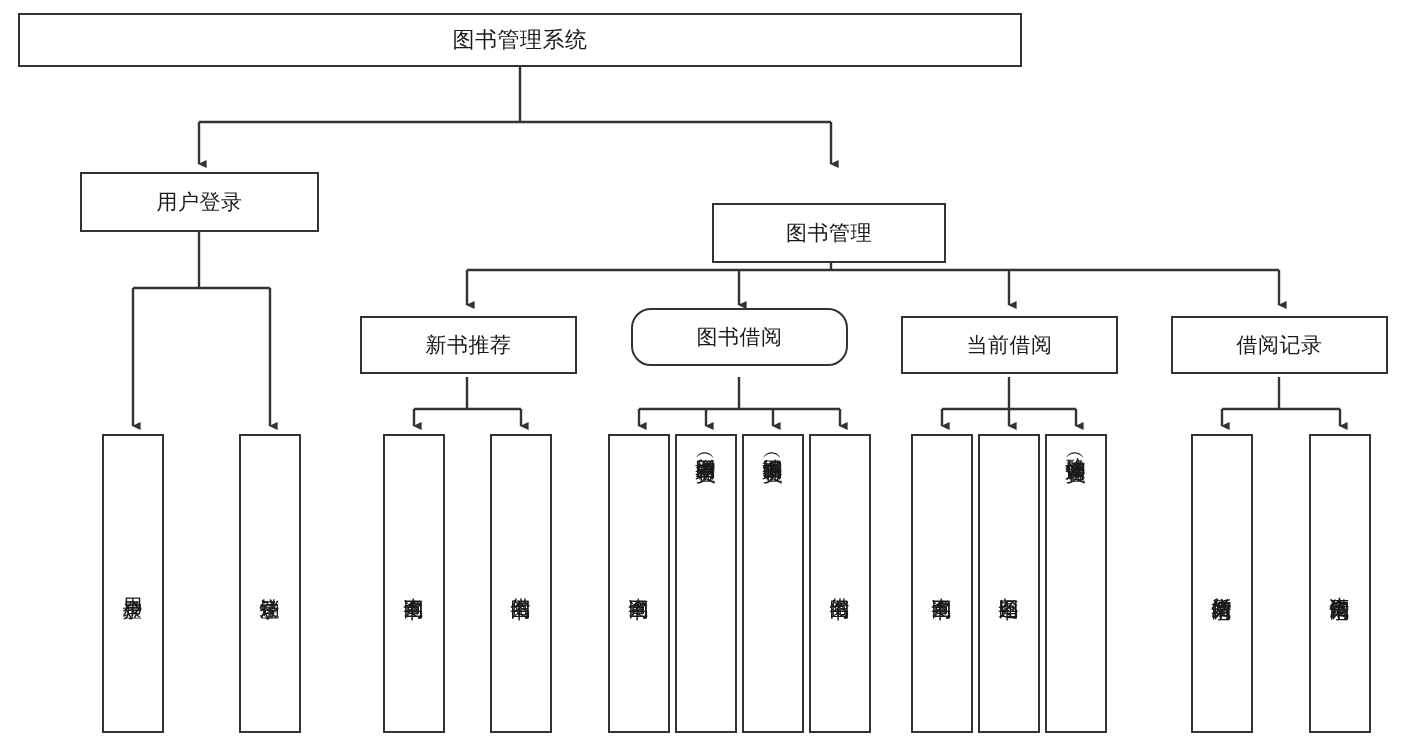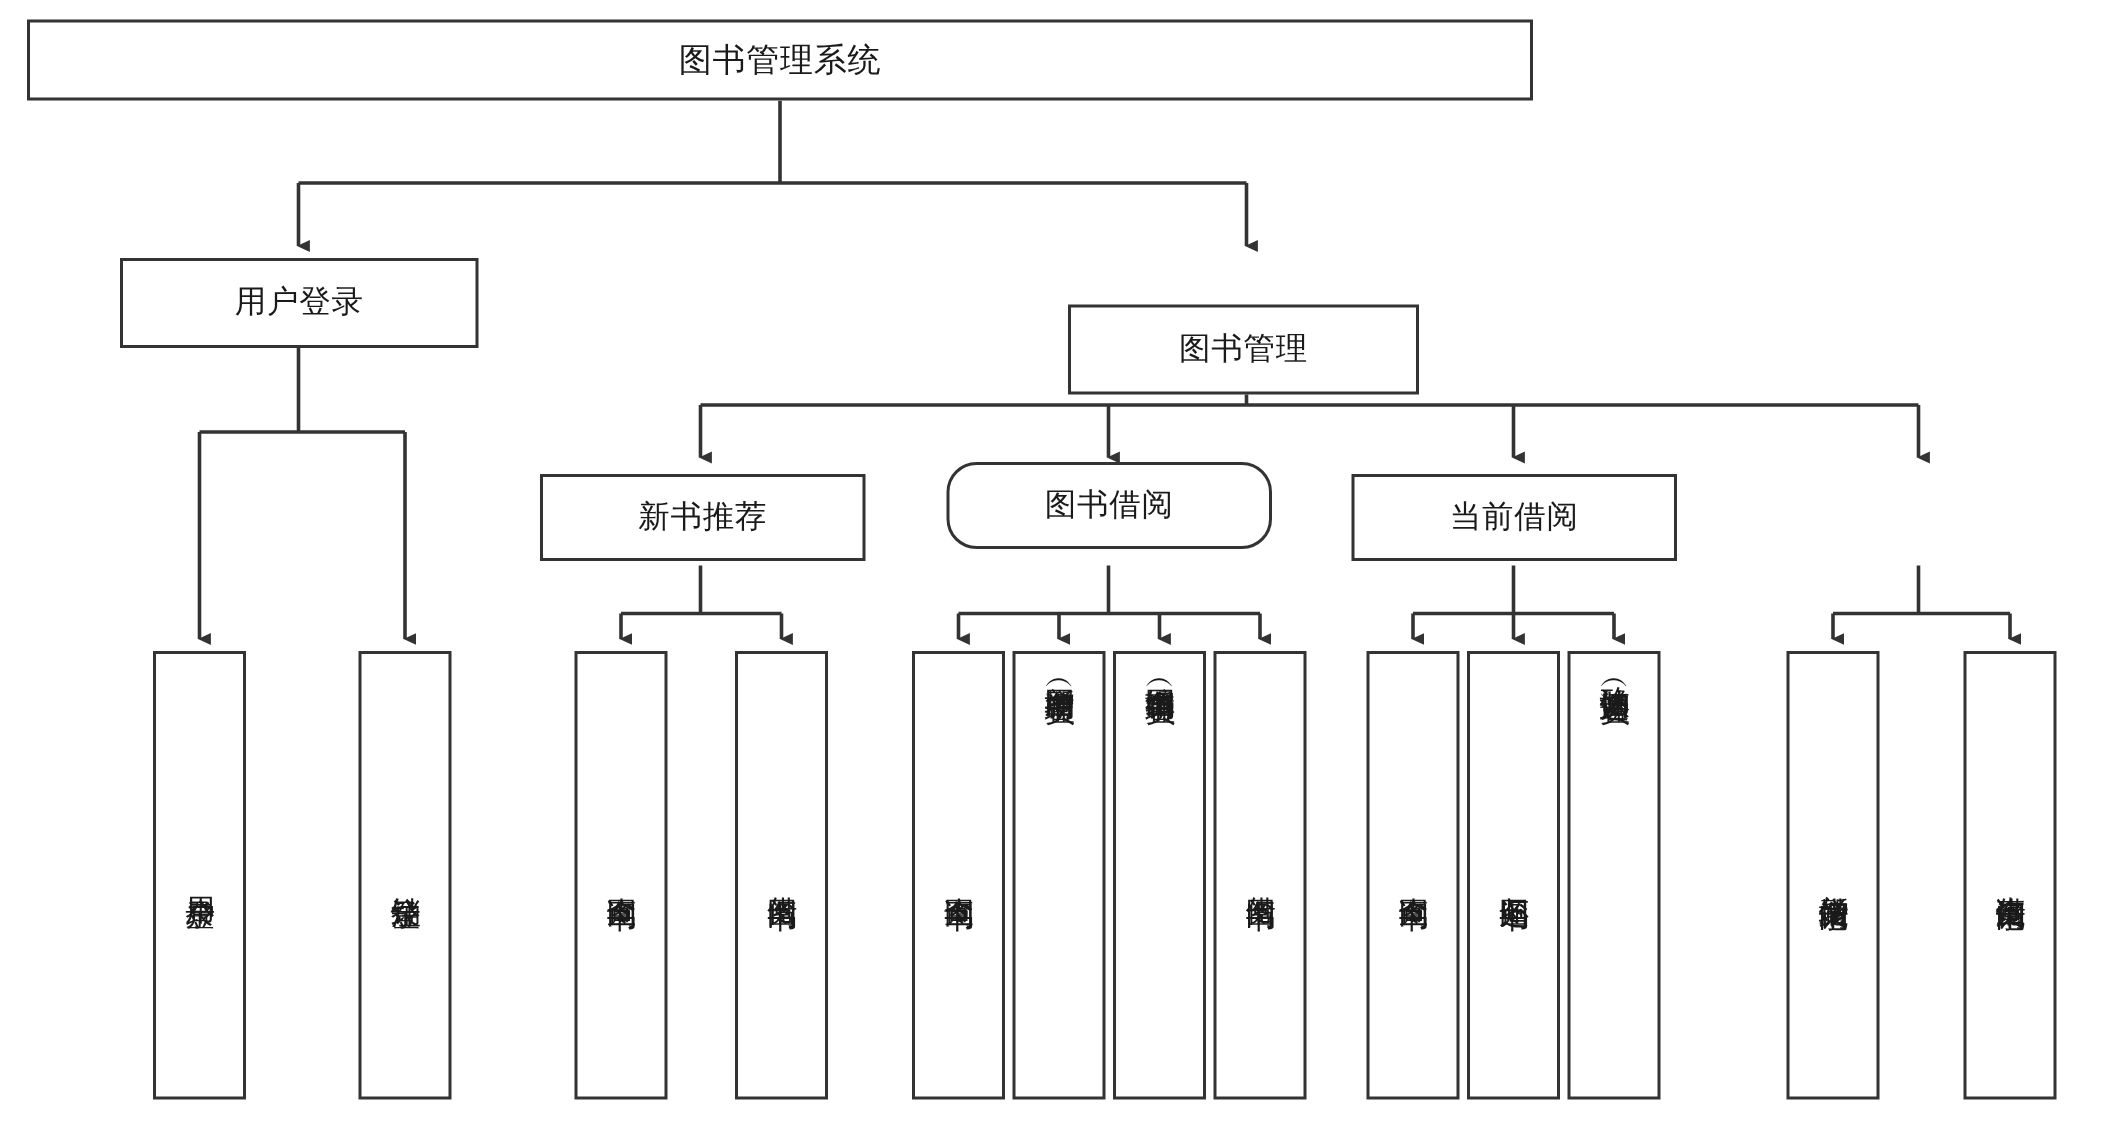--- a/index.html
+++ b/index.html
@@ -146,20 +146,23 @@
 
   <div class="node horiz" style="left:360px; top:316px; width:217px; height:58px;">
     <span class="label">新书推荐</span>
   </div>
   <div class="node horiz" style="left:631px; top:308px; width:217px; height:58px;border-radius:20px;">
     <span class="label">图书借阅</span>
   </div>
   <div class="node horiz" style="left:901px; top:316px; width:217px; height:58px;">
     <span class="label">当前借阅</span>
   </div>
+  <div class="node horiz" style="left:1171px; top:316px; width:217px; height:58px;">
+    <span class="label">借阅记录</span>
+  </div>
 
   <div class="node vert centered" style="left:102px; top:434px; width:62px; height:299px;">
     <span class="label">用户登录</span>
   </div>
   <div class="node vert centered" style="left:239px; top:434px; width:62px; height:299px;">
     <span class="label">注销登录</span>
   </div>
 
   <div class="node vert centered" style="left:383px; top:434px; width:62px; height:299px;">
     <span class="label">查询图书</span>

